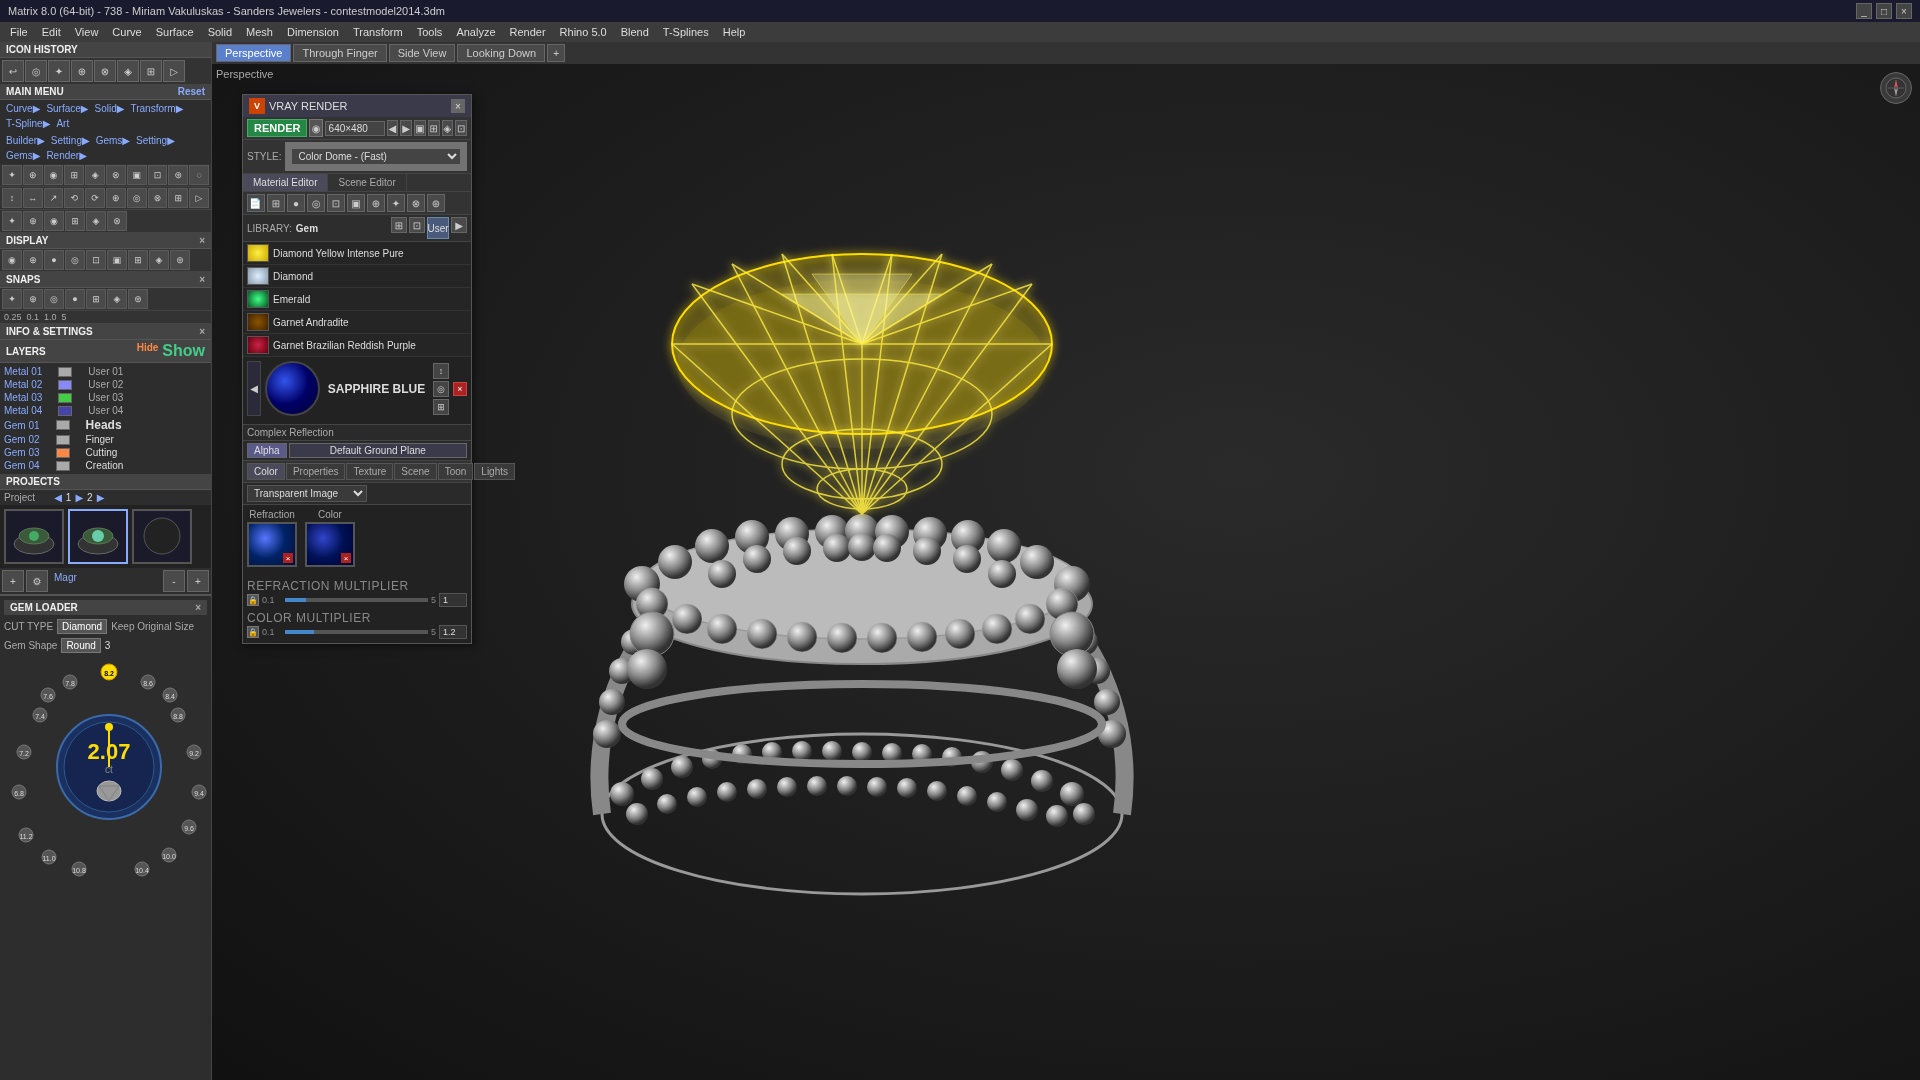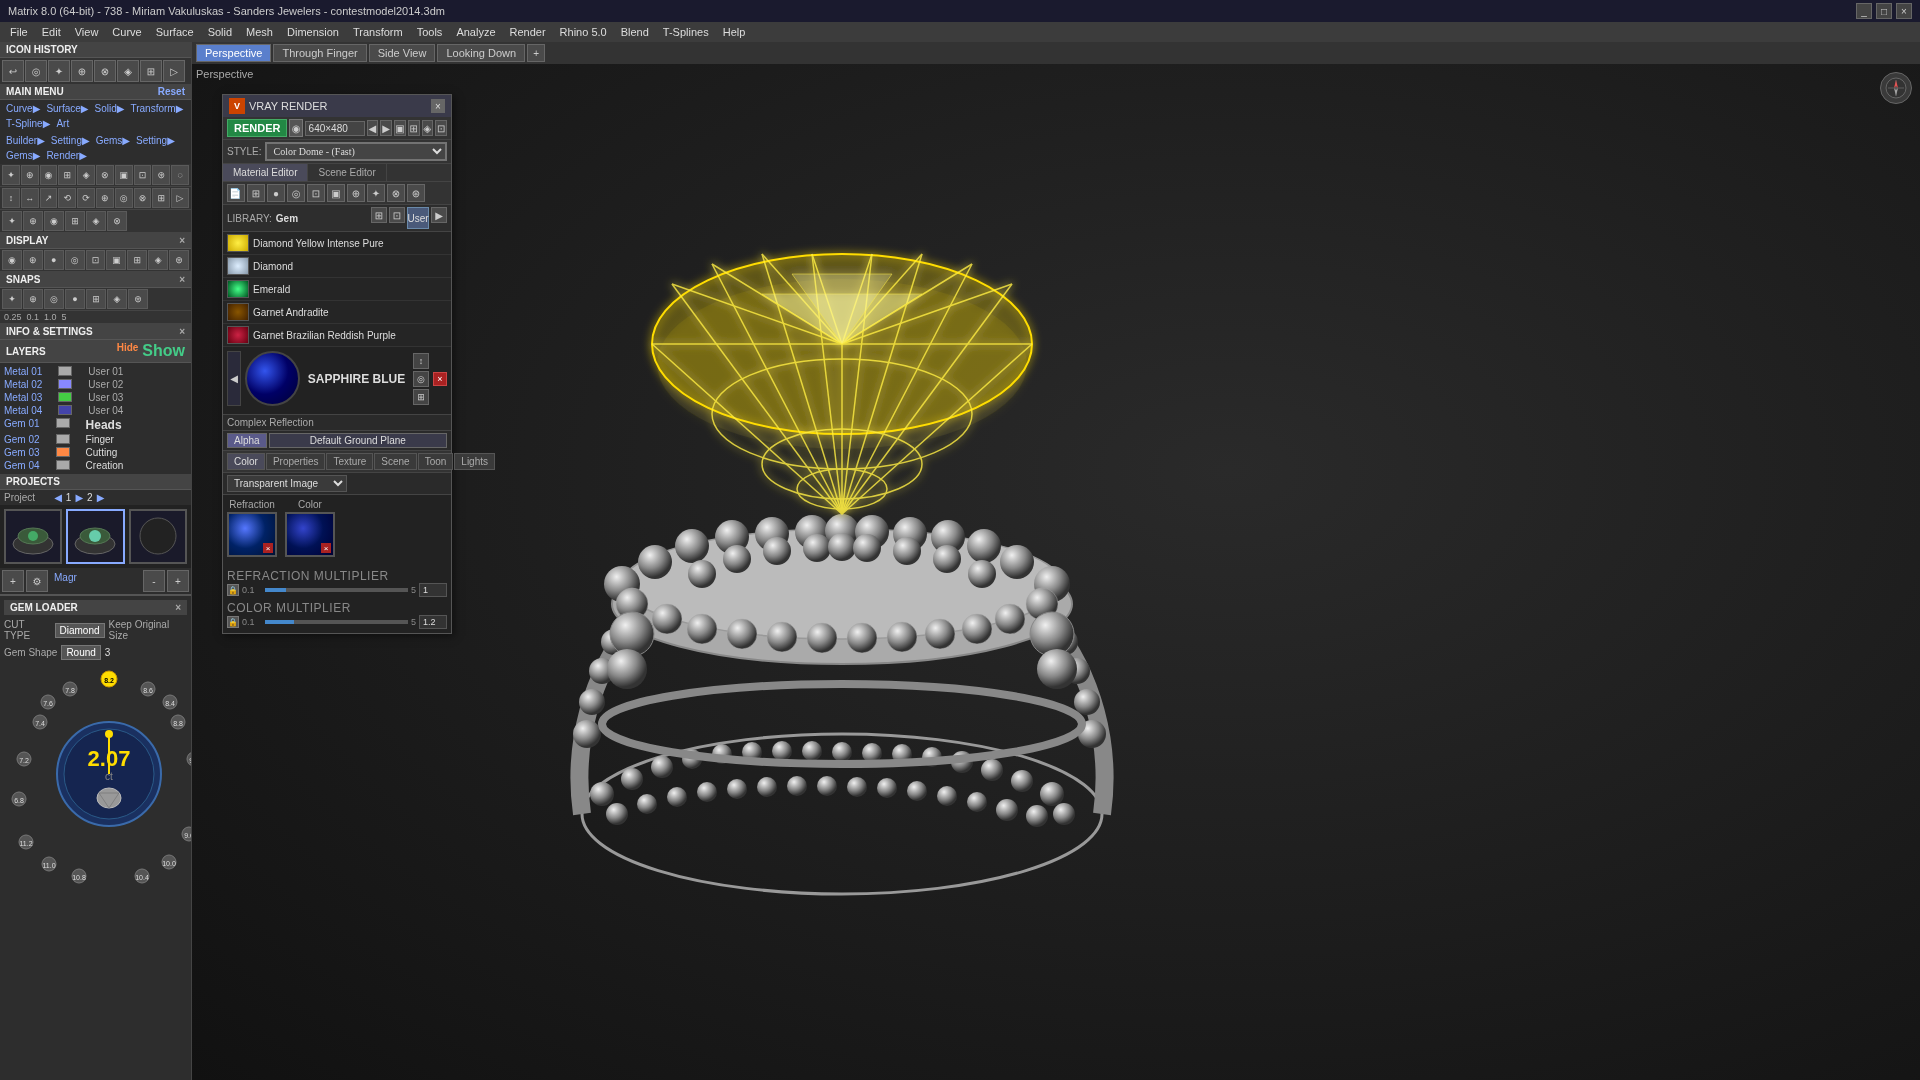--- a/index.html
+++ b/index.html
@@ -72,21 +72,21 @@
 
     
     .main-content {
       display: flex;
       flex: 1;
       overflow: hidden;
     }
 
     
     .left-sidebar {
-      width: 192px;
+      width: 212px;
       background: #2d2d2d;
       display: flex;
       flex-direction: column;
       flex-shrink: 0;
       border-right: 1px solid #444;
       overflow-y: auto;
     }
 
     .sidebar-section-title {
       background: #444;
@@ -151,20 +151,21 @@
       font-size: 9px;
       color: #ccc;
     }
 
     
     .layers-section {
       padding: 2px;
     }
     .layer-row {
       display: flex;
+      align-items: center;
       gap: 16px;
       padding: 1px 2px;
       font-size: 10px;
     }
     .layer-color-box {
       width: 14px; height: 10px;
       border: 1px solid #666;
     }
     .project-thumbnails {
       display: flex;
@@ -345,25 +346,24 @@
       gap: 4px;
       border-bottom: 1px solid #444;
     }
     .style-label {
       font-size: 10px;
       color: #aaa;
     }
     .style-select {
       flex: 1;
       background: #444;
-      border: 2px solid #737373;
+      border: 7px solid #737373;
       color: #ddd;
       font-size: 10px;
       padding: 1px 2px;
-      font-family: Liberation Serif, serif;
     }
 
     
     .editor-tabs {
       display: flex;
       background: #333;
       border-bottom: 1px solid #444;
     }
     .editor-tab {
       padding: 3px 10px;

